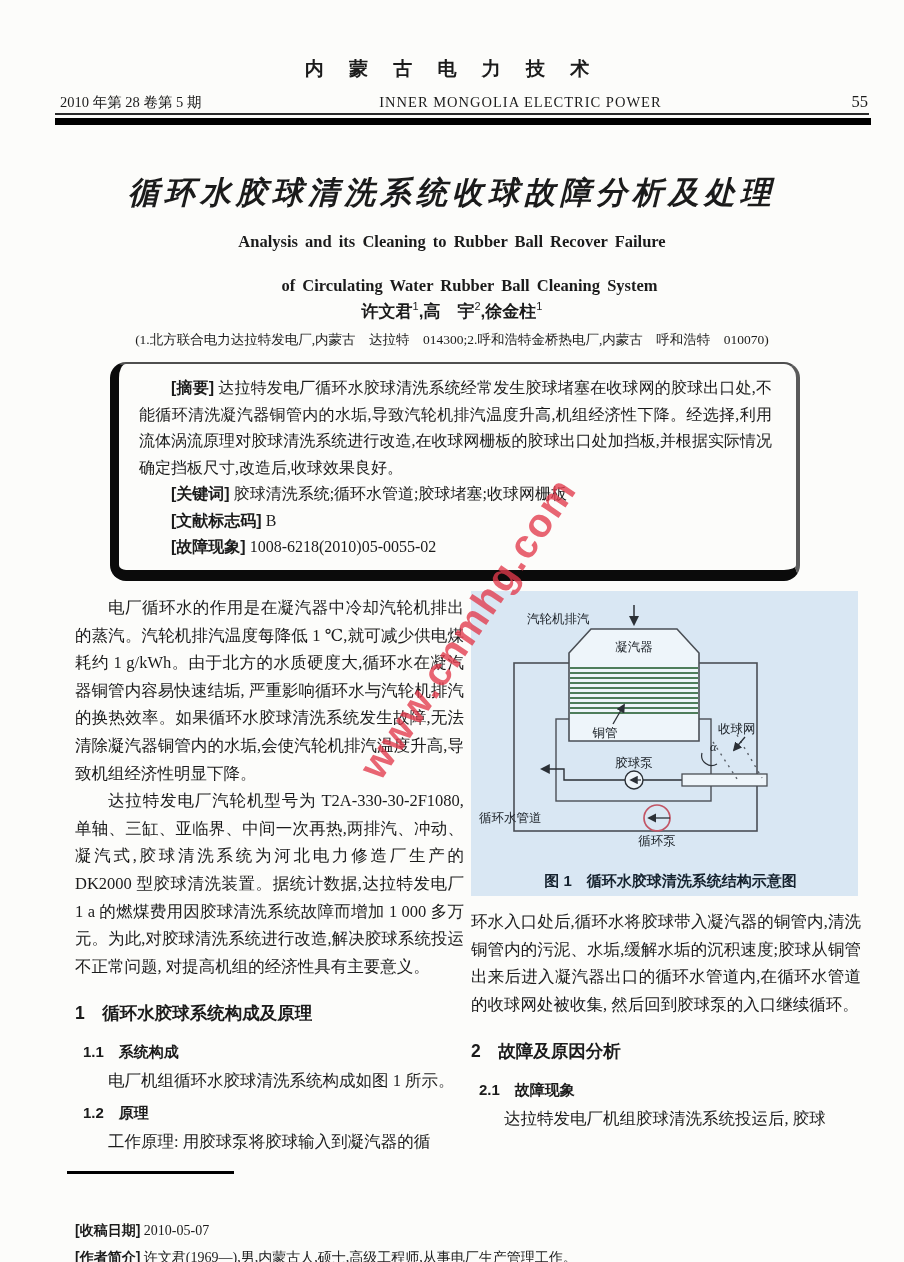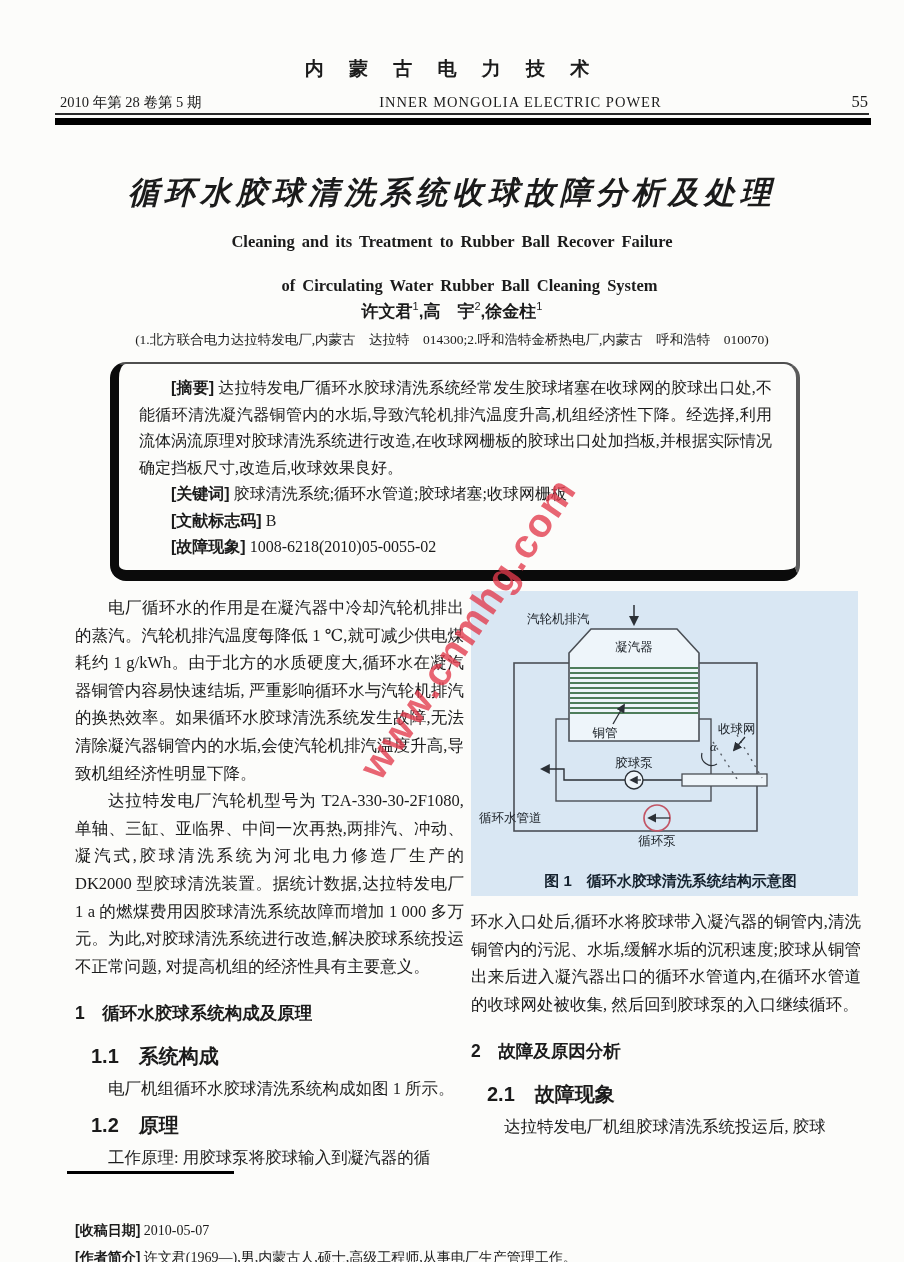--- a/index.html
+++ b/index.html
@@ -46,21 +46,21 @@
 
   
   .col { width:389px; }
   .left-col  { left:75px;  top:594px; }
   .right-col { left:471px; top:591px; width:390px; }
   .col p { font-size:16.5px; line-height:27.6px; text-align:justify; text-indent:2em; }
   .col p.cont { text-indent:0; }
   .h-sec { font-family:"Liberation Sans","DejaVu Sans",sans-serif; font-weight:bold;
            font-size:17.5px; margin:21px 0 18px 0; }
   .h-sub { font-family:"Liberation Sans","DejaVu Sans",sans-serif; font-weight:bold;
-           font-size:20px; margin:9px 0 5px 16px; }
+           font-size:15px; margin:9px 0 5px 8px; }
 
   
   .figure-box { width:387px; height:305px; background:#d9e7f3; padding-top:2px; }
   .fig-caption { text-align:center; font-weight:bold; font-size:15px; margin-top:3px;
                  color:#15222e; font-family:"Liberation Sans","DejaVu Sans",sans-serif;padding-left:12px; }
   .figure-box svg text { font-family:"Liberation Serif","DejaVu Serif",serif;
                          font-size:12.5px; fill:#20262c; }
   .right-col .body-start { margin-top:12px; }
 
   
@@ -83,21 +83,21 @@
   <div class="abs ctr journal-cn">内 蒙 古 电 力 技 术</div>
   <div class="abs header-row">
     <span class="issue-no">2010 年第 28 卷第 5 期</span>
     <span class="journal-en">INNER MONGOLIA ELECTRIC POWER</span>
     <span class="page-no">55</span>
   </div>
   <div class="abs rule-thin"></div>
   <div class="abs rule-thick"></div>
 
   <div class="abs ctr title-cn">循环水胶球清洗系统收球故障分析及处理</div>
-  <div class="abs ctr title-en title-en1">Cleaning and its Treatment to Rubber Ball Recover Failure</div>
+  <div class="abs ctr title-en title-en1">Analysis and its Cleaning to Rubber Ball Recover Failure</div>
   <div class="abs ctr title-en title-en2">of Circulating Water Rubber Ball Cleaning System</div>
 
   <div class="abs ctr authors">
     <span>许文君</span><sup>1</sup><span>,</span><span>高　宇</span><sup>2</sup><span>,</span><span>徐金柱</span><sup>1</sup>
   </div>
   <div class="abs ctr affiliation">(1.北方联合电力达拉特发电厂,内蒙古　达拉特　014300;2.呼和浩特金桥热电厂,内蒙古　呼和浩特　010070)</div>
 
   <div class="abs abstract-box">
     <p><span class="tag">[摘要]</span><span> 达拉特发电厂循环水胶球清洗系统经常发生胶球堵塞在收球网的胶球出口处,不能循环清洗凝汽器铜管内的水垢,导致汽轮机排汽温度升高,机组经济性下降。经选择,利用流体涡流原理对胶球清洗系统进行改造,在收球网栅板的胶球出口处加挡板,并根据实际情况确定挡板尺寸,改造后,收球效果良好。</span></p>
     <p><span class="tag">[关键词]</span><span> 胶球清洗系统;循环水管道;胶球堵塞;收球网栅板</span></p>

